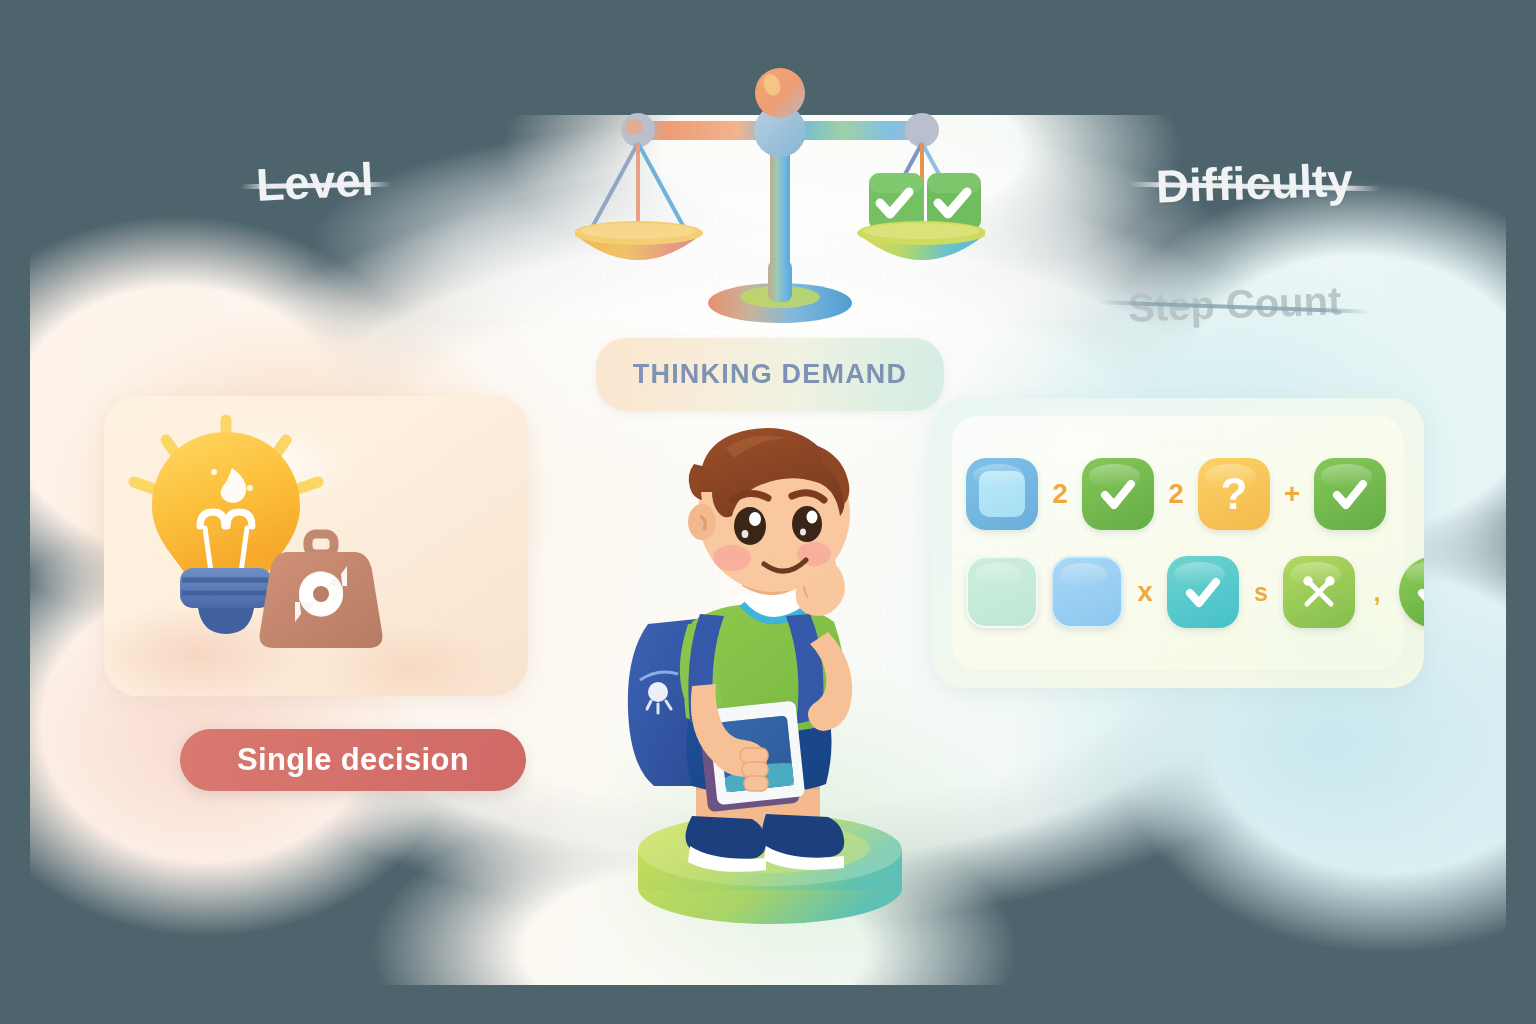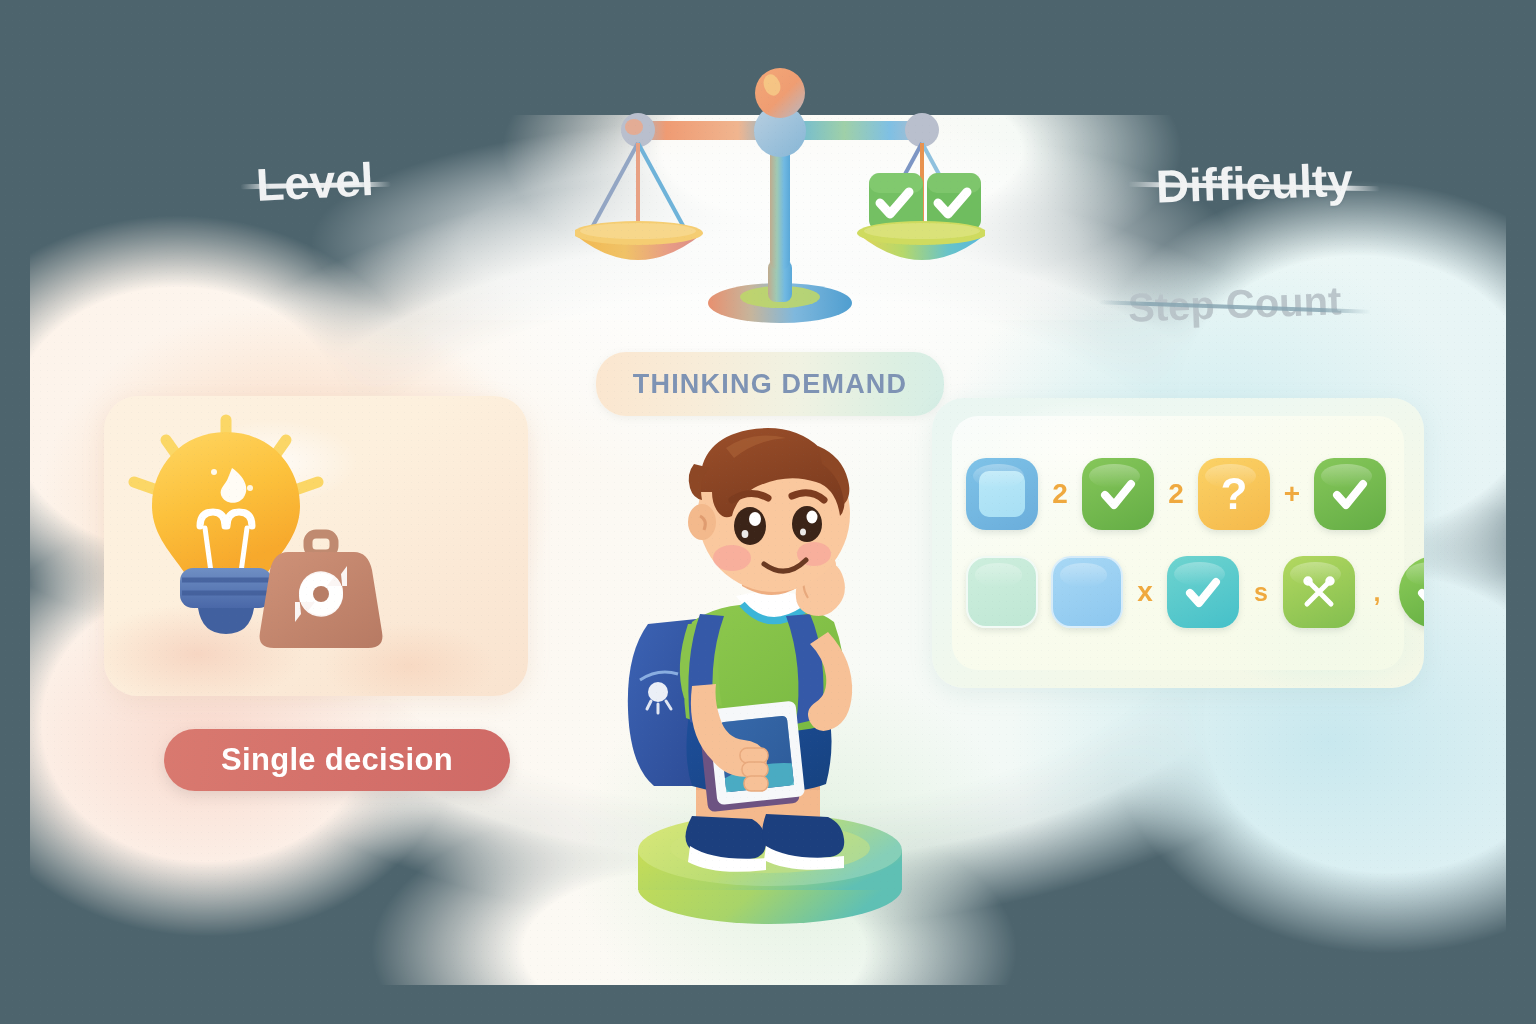--- a/index.html
+++ b/index.html
@@ -66,21 +66,21 @@
 
   #word-stepcount{left:1128px;top:282px;font-size:40px;color:#b9c4c9;opacity:.95;
     transform:rotate(-2deg);}
   #word-stepcount .strike{background:linear-gradient(90deg,rgba(150,175,185,0),rgba(132,162,175,.85) 18%,rgba(132,162,175,.85) 82%,rgba(150,175,185,0));height:4px;transform:rotate(4deg);}
 
   
   #scale{position:absolute;left:575px;top:55px;width:410px;height:280px;}
 
   
   #thinking-pill{
-    position:absolute;left:596px;top:352px;width:348px;height:64px;border-radius:30px;
+    position:absolute;left:596px;top:338px;width:348px;height:73px;border-radius:30px;
     background:linear-gradient(95deg,#fbe6cf 0%,#f8ecd8 28%,#f0f2e2 58%,#dcefe2 85%,#d6eee6 100%);
     display:flex;align-items:center;justify-content:center;
     box-shadow:0 2px 8px rgba(140,150,140,.12);
     text-align:right;
   }
   #thinking-pill span{
     font-size:27px;font-weight:700;letter-spacing:1.2px;color:#7e93b4;
   }
 
   
@@ -133,21 +133,21 @@
   .t-skyblue{background:linear-gradient(155deg,#a8d8f5 0%,#8cc7ef 100%);border:2px solid rgba(255,255,255,.6);box-sizing:border-box;}
   .t-teal{background:linear-gradient(155deg,#6fd4cf 0%,#45c0c9 100%);}
   .t-lime{background:linear-gradient(155deg,#b3d860 0%,#82be4f 100%);}
   .t-circlegreen{background:linear-gradient(155deg,#8fce5b 0%,#5fab3f 100%);}
 
   
   .decision-pill{
     position:absolute;height:62px;border-radius:31px;display:flex;align-items:center;justify-content:center;
     box-shadow:0 5px 14px rgba(120,110,110,.18);
   }
-  #pill-single{left:164px;top:729px;width:346px;
+  #pill-single{left:180px;top:729px;width:346px;
     background:linear-gradient(100deg,#d9796f 0%,#d4706a 55%,#cf6a66 100%);}
   #pill-multiple{left:988px;top:729px;width:392px;
     background:linear-gradient(100deg,#71b9dd 0%,#66b3dd 55%,#5fafdc 100%);}
   .decision-pill span{color:#fff;font-size:31px;font-weight:700;letter-spacing:.3px;}
 
   
   #boy{position:absolute;left:596px;top:418px;width:348px;height:520px;}
 </style>
 </head>
 <body style="background: rgb(77, 100, 109);">

